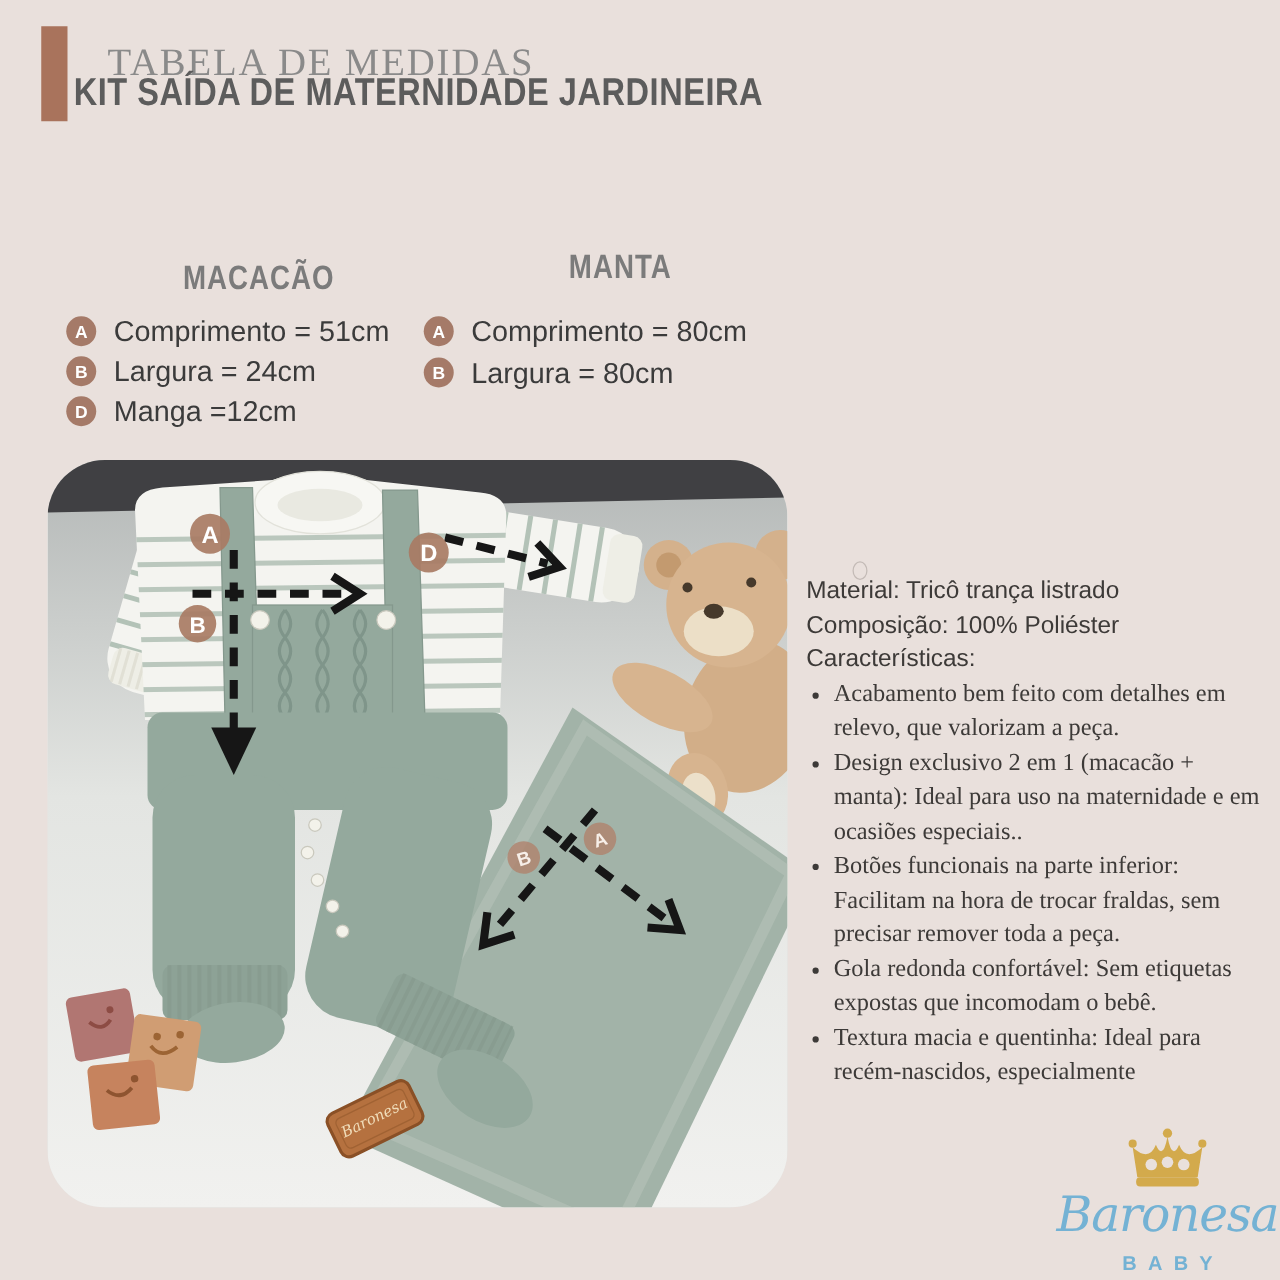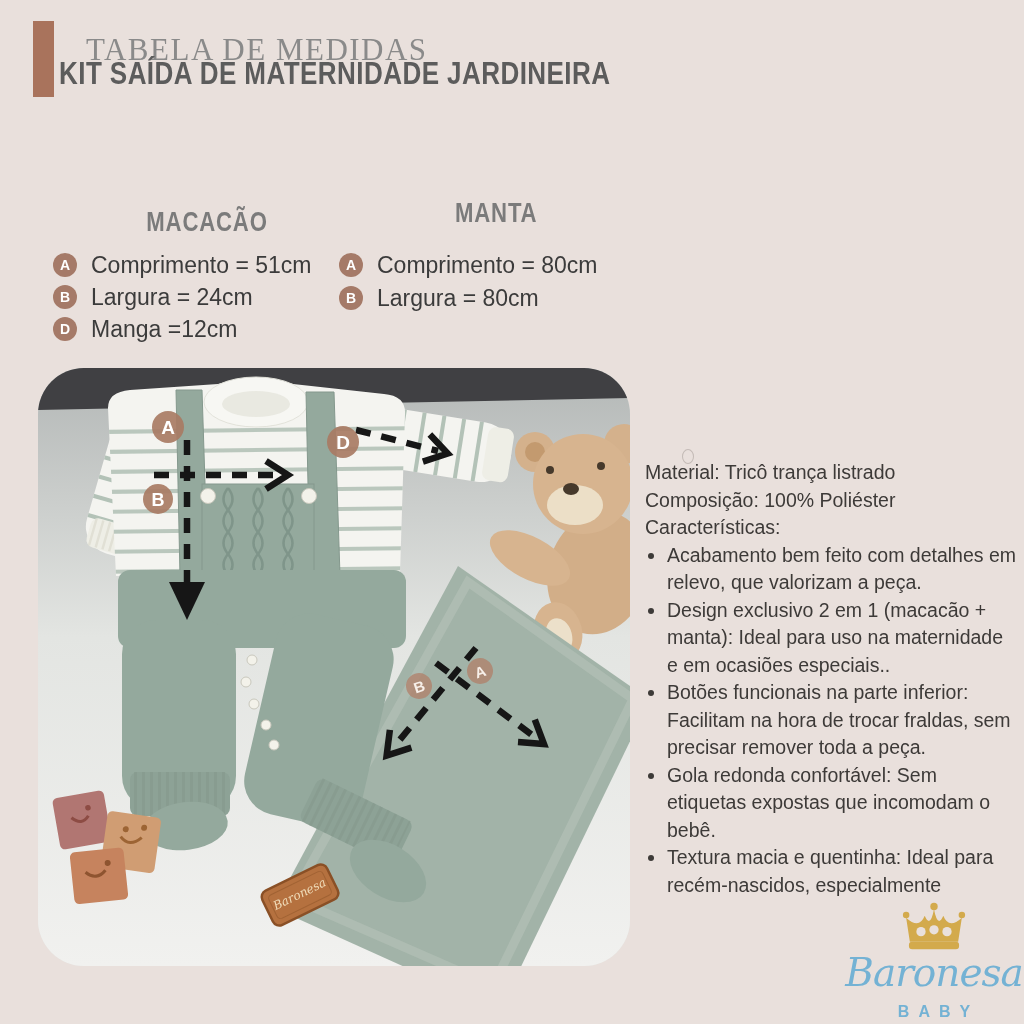--- a/index.html
+++ b/index.html
@@ -39,21 +39,21 @@
   
   .photo{
     position:absolute;left:38px;top:368px;width:592px;height:598px;margin:0;
     border-radius:46px;overflow:hidden;background:#e4e5e3;
   }
   .photo svg{display:block;width:592px;height:598px;}
   
   .details{position:absolute;left:645px;top:459px;width:372px;color:var(--c-details-text,#3d3a38);}
   .details p{margin:0;font-size:19.5px;line-height:27.5px;}
   .details strong{font-weight:400;}
-  .details ul{margin:0;padding:0 0 0 22px;list-style:disc;}
+  .details ul{margin:0;padding:0 0 0 22px;list-style:disc;font-family:Liberation Serif, serif;}
   .details li{font-size:19.5px;line-height:27.5px;}
   .watermark-ring{
     position:absolute;left:682px;top:449px;width:10px;height:13px;
     border:1.5px solid rgba(125,118,112,.35);border-radius:50%;
   }
   
   .logo{position:absolute;left:843px;top:901px;width:182px;text-align:center;}
   .logo .crown{display:block;margin:0 auto;}
   .brand{
     font-family:"DejaVu Serif",serif;font-style:italic;font-size:39px;line-height:1.05;

